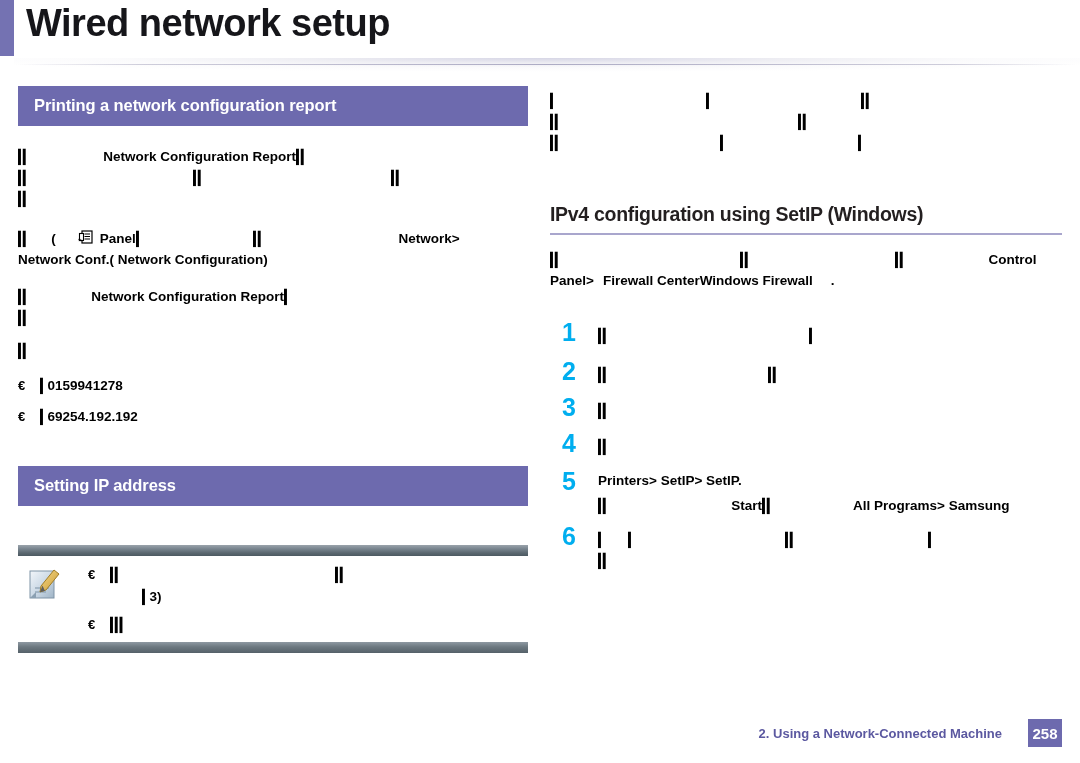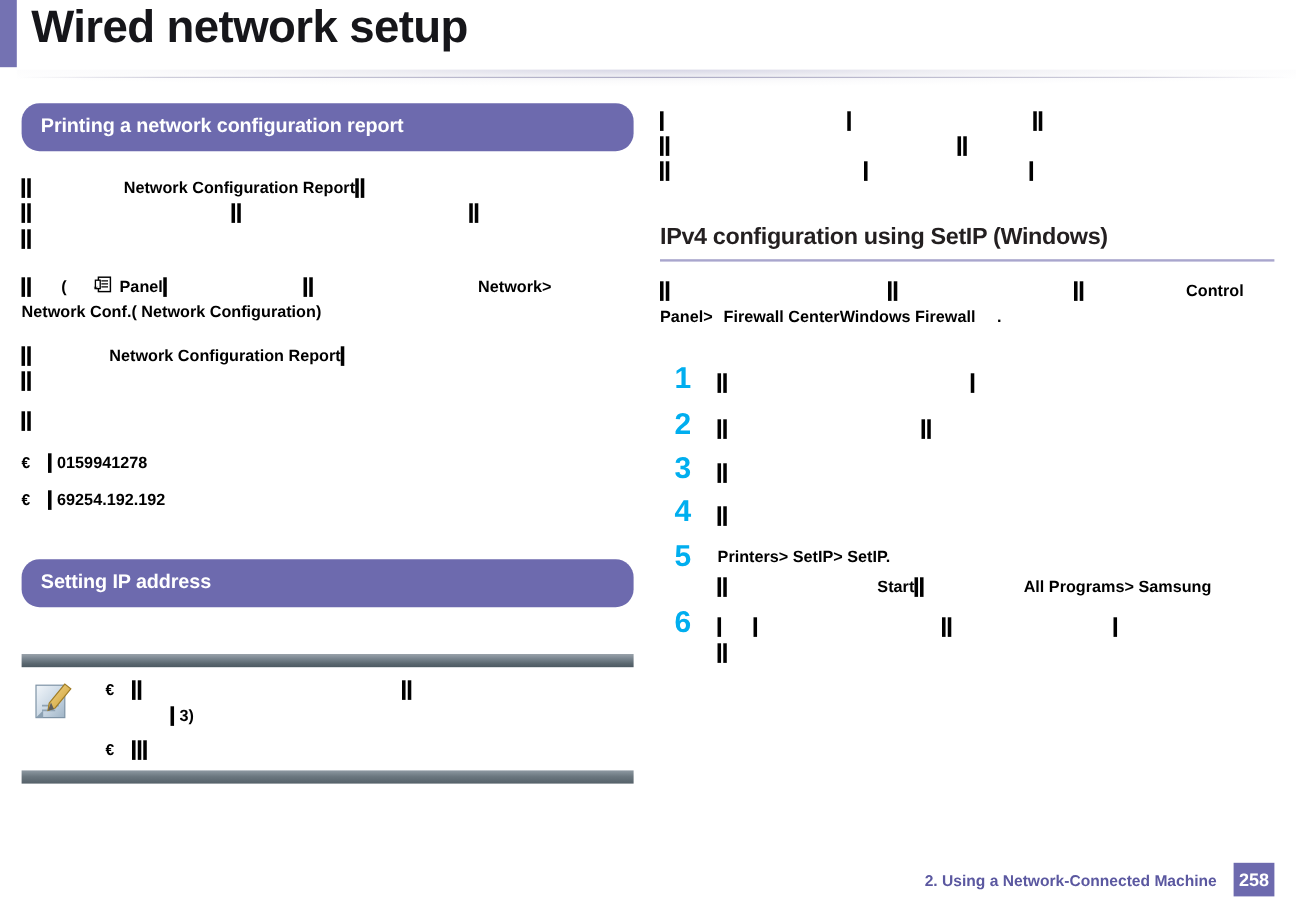--- a/index.html
+++ b/index.html
@@ -84,30 +84,30 @@
   
   .section-bar {
     background: #6D6AAE;
     color: #ffffff;
     font-size: 16.5px;
     font-weight: bold;
     padding: 10px 0 11px 16px;
     letter-spacing: -0.1px;
     box-sizing: border-box;
     width: 100%;
-    border-radius: 15px;
   }
 
   
   .sub-heading {
     font-size: 19.5px;
     font-weight: bold;
     color: #231F20;
     letter-spacing: -0.3px;
     padding-bottom: 7px;
+    margin-top: 17px;
   }
   .sub-heading-rule {
     height: 2px;
     background: #A9A6CD;
     width: 100%;
     margin-bottom: 14px;
   }
 
   
   .line {
@@ -214,21 +214,21 @@
     position: absolute;
     right: 18px;
     bottom: 16px;
     display: flex;
     align-items: center;
   }
   #footer-chapter {
     font-size: 13px;
     font-weight: bold;
     color: #5B58A0;
-    margin-right: 14px;
+    margin-right: 26px;
     white-space: nowrap;
   }
   #footer-page-number {
     background: #6D6AAE;
     color: #ffffff;
     font-size: 15px;
     font-weight: bold;
     width: 34px;
     height: 28px;
     display: flex;

